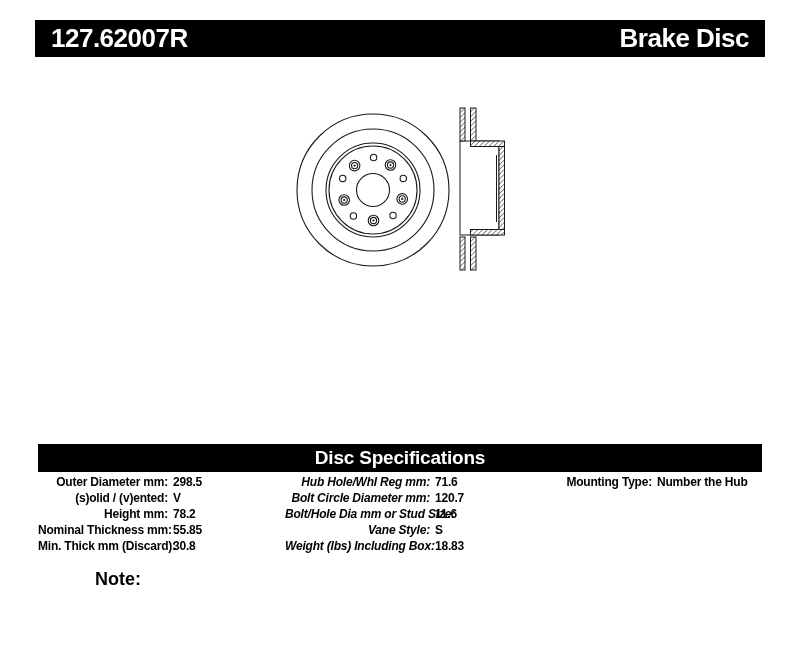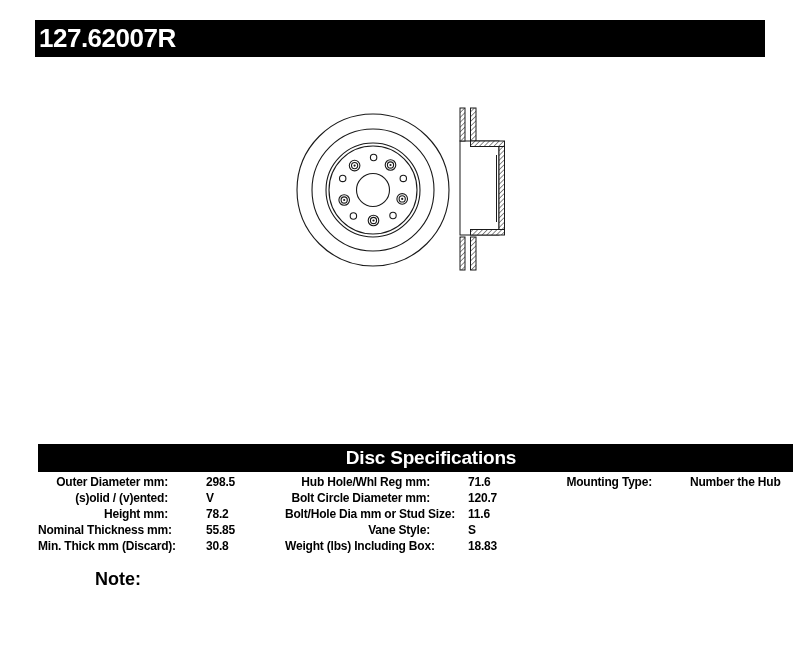--- a/index.html
+++ b/index.html
@@ -4,55 +4,56 @@
 <style>
   html,body{margin:0;padding:0;background:#ffffff;}
   .page{
     position:relative;width:800px;height:655px;background:#ffffff;overflow:hidden;
     font-family:"Liberation Sans","DejaVu Sans",sans-serif;color:#000;
   }
   
   .title-bar{
     position:absolute;left:35px;top:20px;width:730px;height:37px;
     background:#000;color:#fff;display:flex;align-items:center;justify-content:space-between;
-    padding:0 4px;box-sizing:border-box;
+    padding:0 16px;box-sizing:border-box;
   }
   .title-bar .part{font-size:26px;font-weight:bold;letter-spacing:-0.5px;}
   .title-bar .prod{font-size:26px;font-weight:bold;letter-spacing:-0.5px;}
   
   .drawing{position:absolute;left:285px;top:100px;width:230px;height:180px;}
   
   .spec-bar{
     position:absolute;left:38px;top:444px;width:724px;height:28px;background:#000;color:#fff;
     display:flex;align-items:center;justify-content:center;
-    font-size:19px;font-weight:bold;letter-spacing:-0.2px;padding-left:31px;
+    font-size:19px;font-weight:bold;letter-spacing:-0.2px;
   }
   
   .spec-col{position:absolute;top:474px;font-size:12px;font-weight:bold;letter-spacing:-0.2px;}
   #spec-col-left{left:38px;}
   #spec-col-middle{left:285px;}
   #spec-col-right{left:540px;}
-  .spec-row{display:flex;height:16px;line-height:16px;white-space:nowrap;gap:20px;}
+  .spec-row{display:flex;height:16px;line-height:16px;white-space:nowrap;}
   .spec-label{display:inline-block;text-align:right;}
   #spec-col-left   .spec-label{width:130px;}
-  #spec-col-middle .spec-label{width:145px;}
+  #spec-col-middle .spec-label{width:145px;font-style:italic;}
   #spec-col-right  .spec-label{width:112px;}
-  .spec-value{margin-left:18px;text-align:center;}
+  .spec-value{margin-left:5px;text-align:center;}
   
   .note-label{
     position:absolute;left:95px;top:569px;font-size:18px;font-weight:bold;
   }
 </style>
 </head>
 <body>
 
 <div class="page">
 
   <div class="title-bar">
     <span class="part">127.62007R</span>
+    <span class="prod">Brake Disc</span>
   </div>
 
   <svg class="drawing" viewBox="285 100 230 180">
     <defs>
       <pattern id="hatch" width="3.4" height="3.4" patternUnits="userSpaceOnUse" patternTransform="rotate(45)">
         <rect width="3.4" height="3.4" fill="#ffffff"></rect>
         <line x1="0" y1="0" x2="0" y2="3.4" stroke="#1a1a1a" stroke-width="1"></line>
       </pattern>
     </defs>
 

